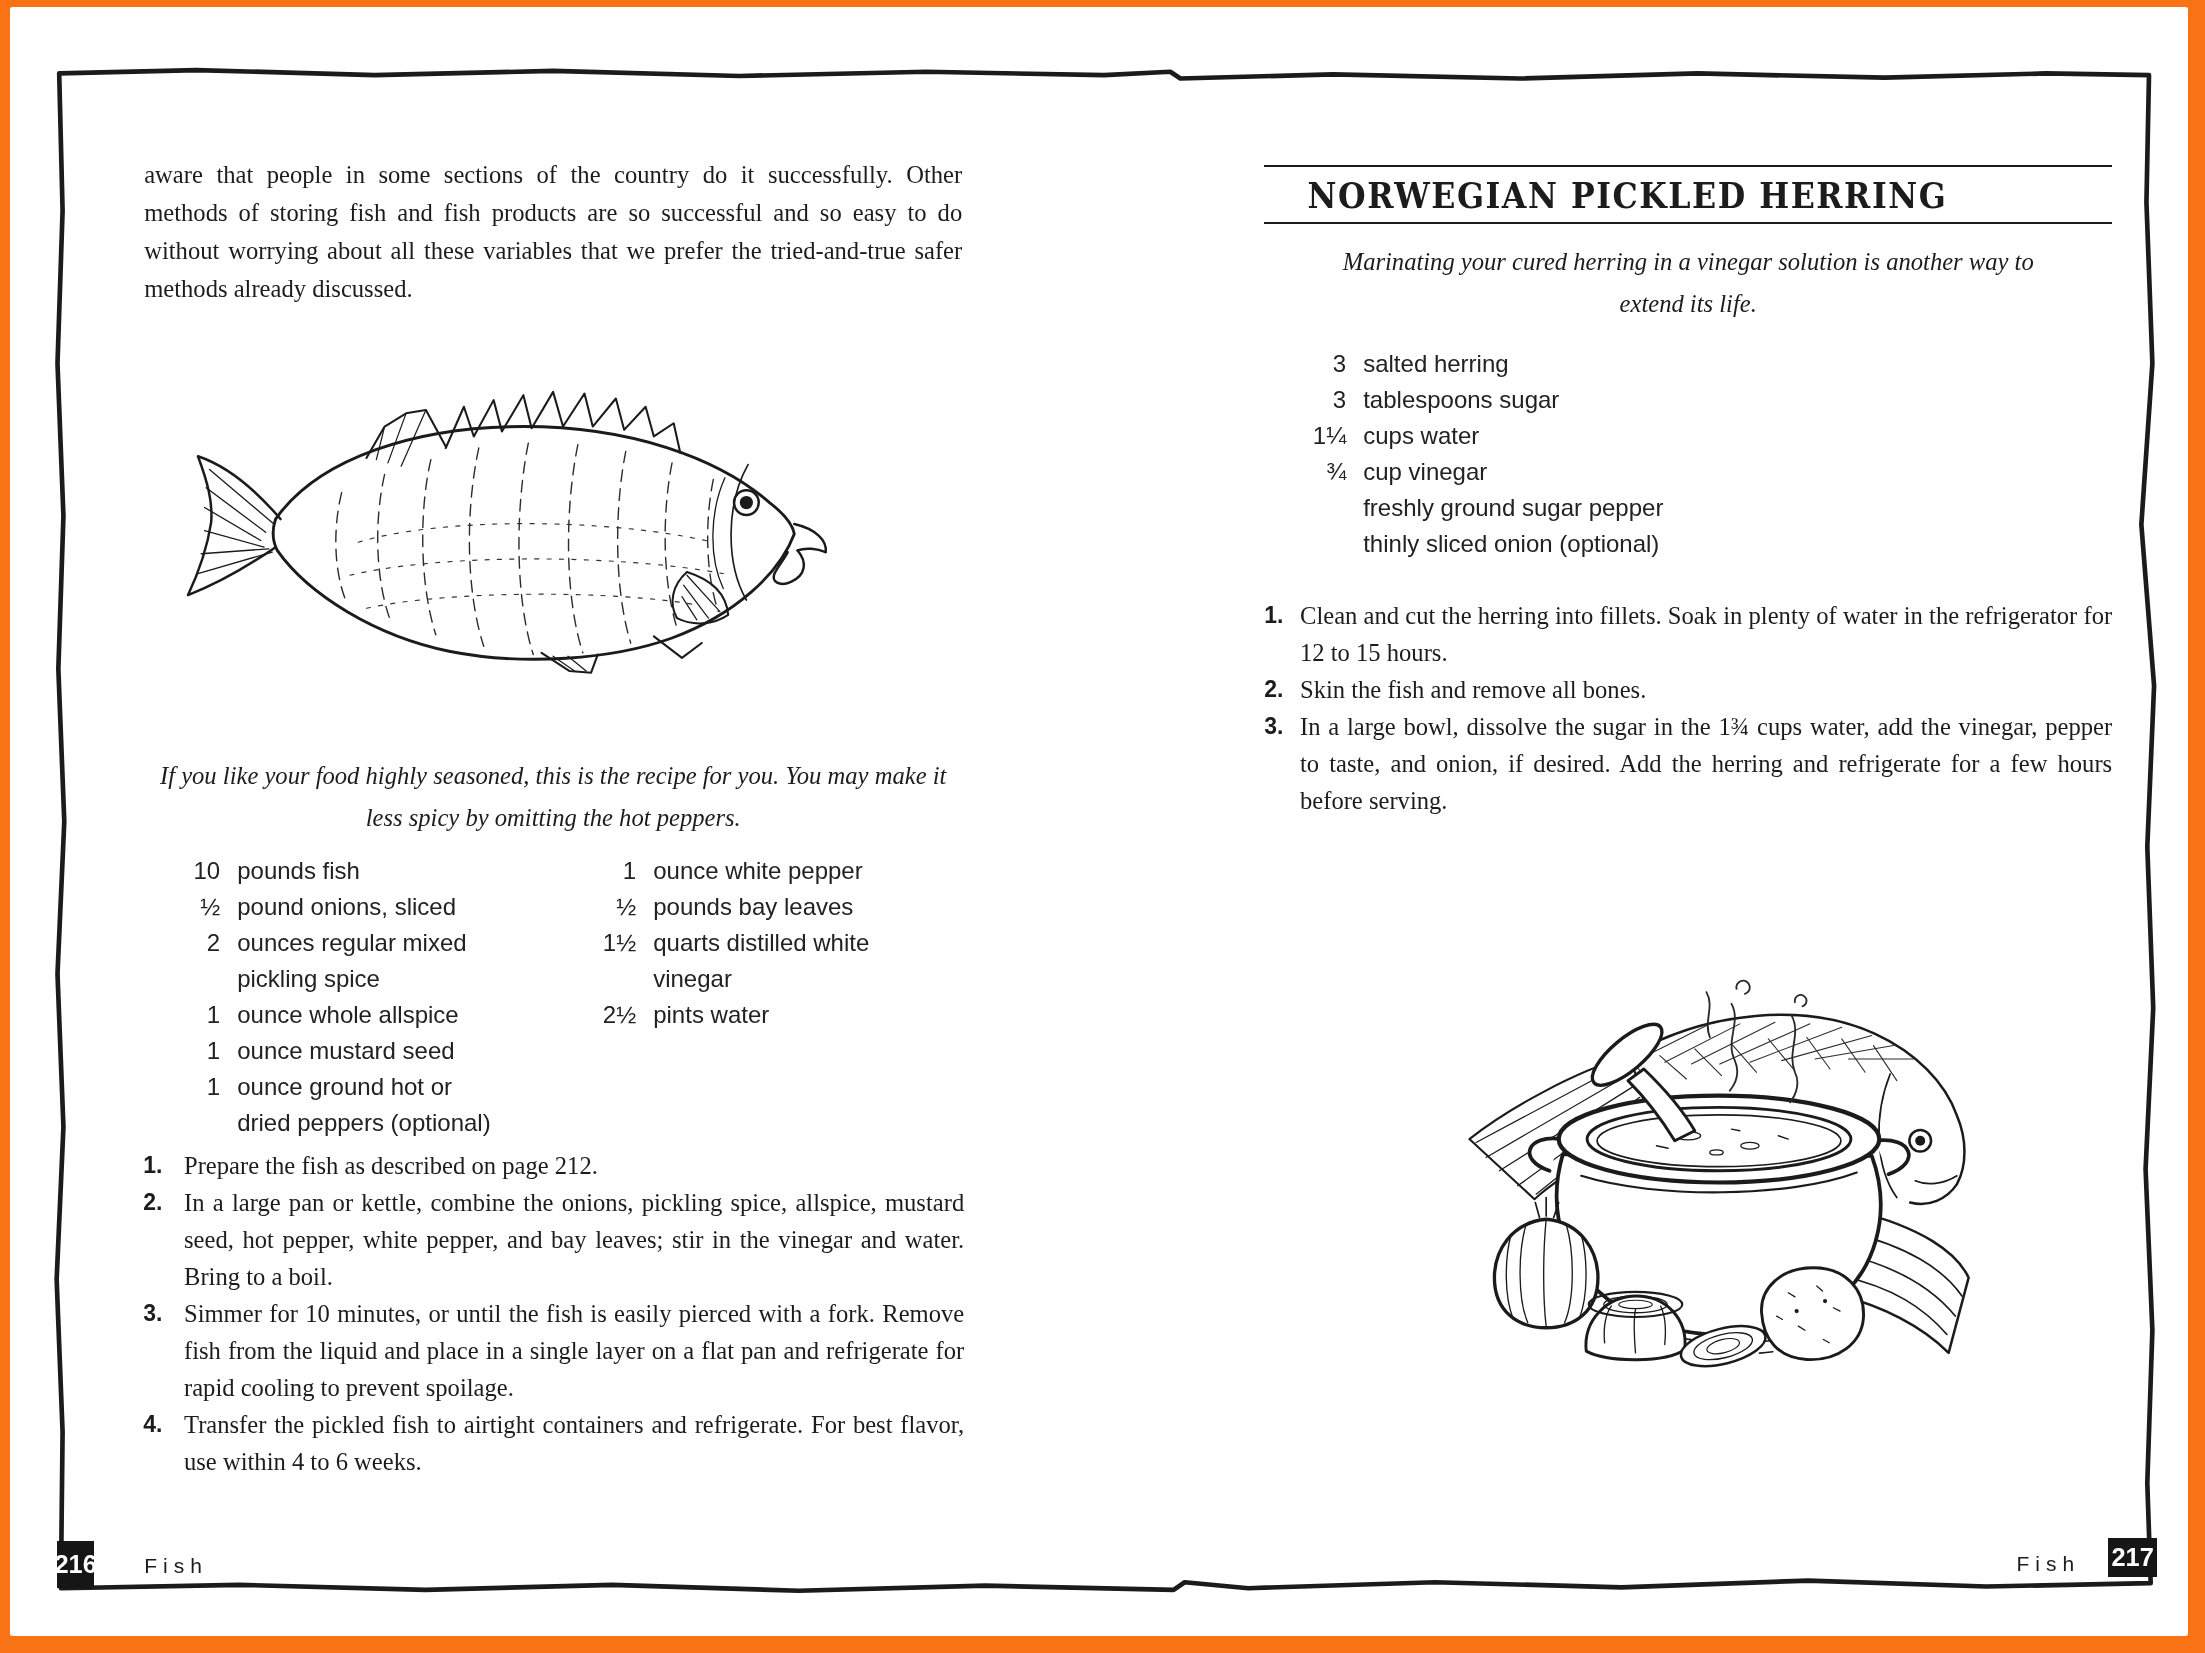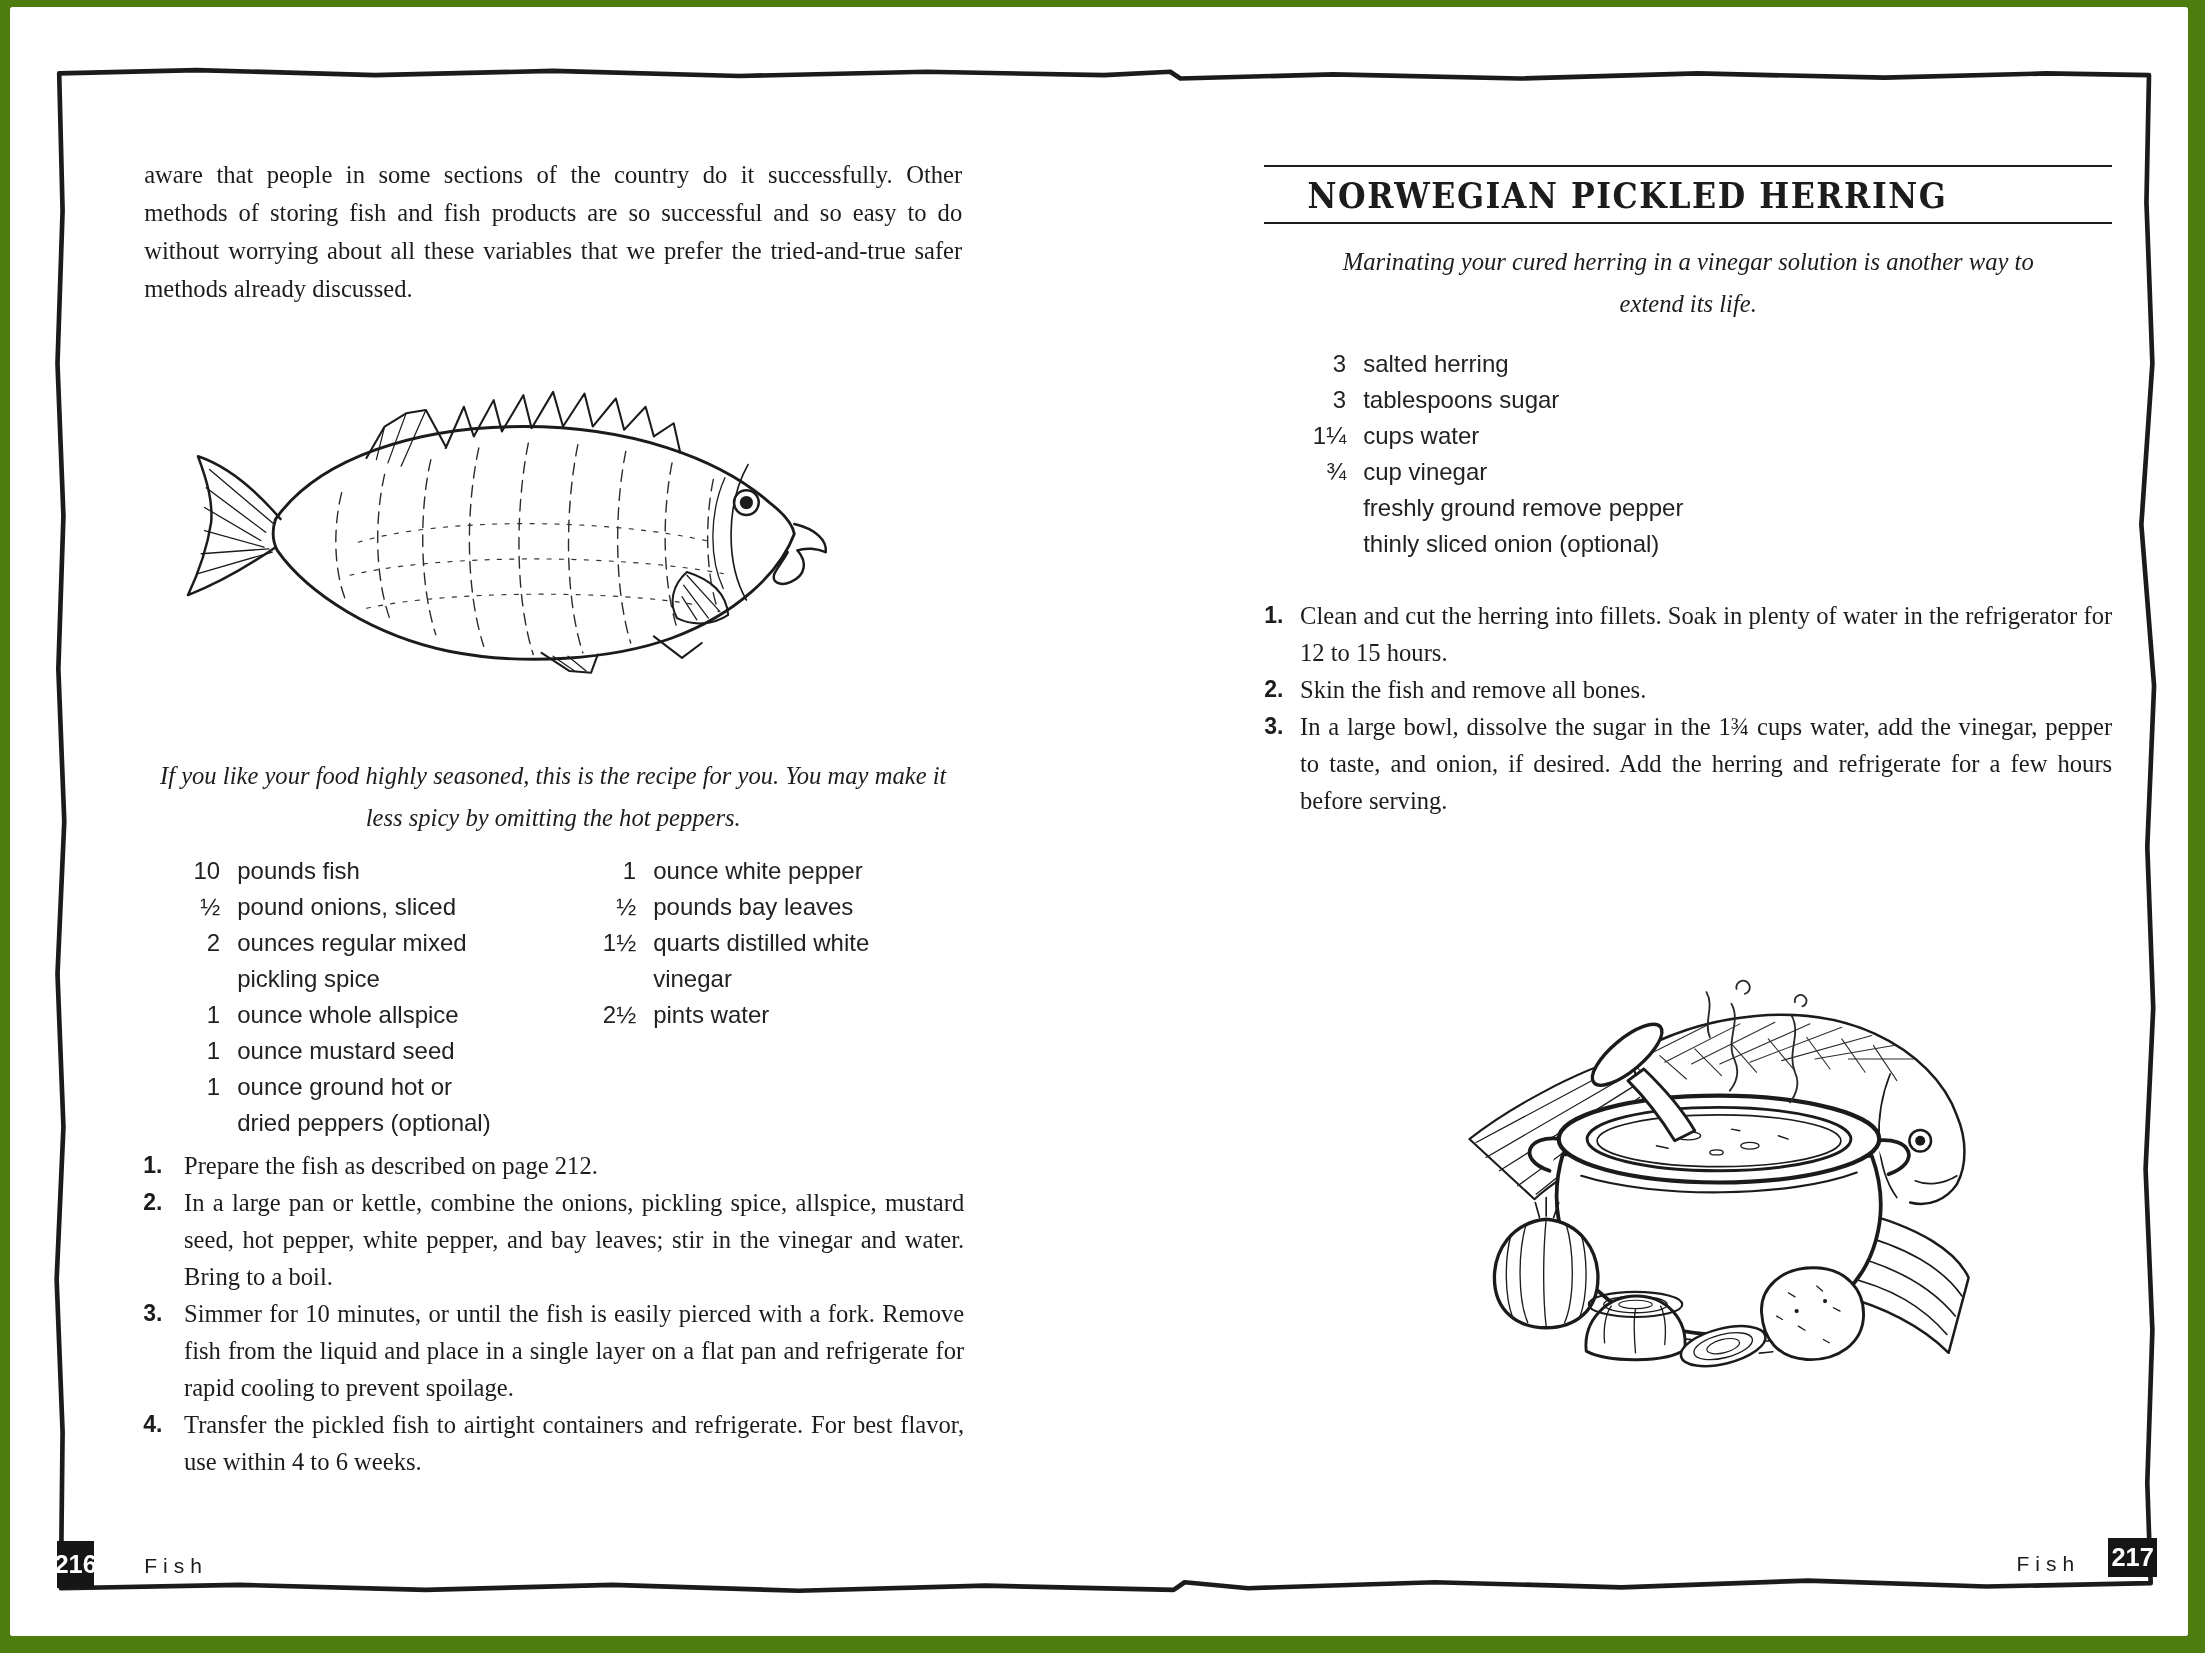--- a/index.html
+++ b/index.html
@@ -1,16 +1,16 @@
 <!DOCTYPE html>
 <html style="font-size:13.6px"><head>
 <meta charset="utf-8">
 <style>
   html,body{margin:0;padding:0;background:#c9cbca;}
-  .stage{position:relative;width:2205px;height:1654px;background:#4d7c0f;overflow:hidden;
+  .stage{position:relative;width:2205px;height:1654px;background:#f97316;overflow:hidden;
          font-family:"Liberation Serif","DejaVu Serif",serif;color:#1c1c1c;}
   .paper{position:absolute;left:10.2px;top:6.8px;width:2178px;height:1629px;background:#ffffff;border-radius:2.5px;}
   .abs{position:absolute;box-sizing:border-box;}
   svg.frame{position:absolute;left:0;top:0;width:2178px;height:1629px;pointer-events:none;}
 
   .intro-para{font-size:24.6px;line-height:38px;text-align:justify;}
 
   .recipe-title{border-top:2.5px solid #1c1c1c;border-bottom:3.4px solid #1c1c1c;
                 padding:7.6px 0 6px;text-align:left;}
   .recipe-title .title-text{display:inline-block;font-family:"DejaVu Serif","Liberation Serif",serif;
@@ -206,21 +206,21 @@
     <span class="ing-txt">cups water</span>
   </div>
 
   <div class="ing-row">
     <span class="ing-amt">¾</span>
     <span class="ing-txt">cup vinegar</span>
   </div>
 
   <div class="ing-row">
     <span class="ing-amt"></span>
-    <span class="ing-txt">freshly ground remove pepper</span>
+    <span class="ing-txt">freshly ground sugar pepper</span>
   </div>
 
   <div class="ing-row">
     <span class="ing-amt"></span>
     <span class="ing-txt">thinly sliced onion (optional)</span>
   </div>
 </div>
 
     <div class="abs steps" style="left:1254px;top:590px;width:848px;--numw:29px;">
   <div class="step-row">

